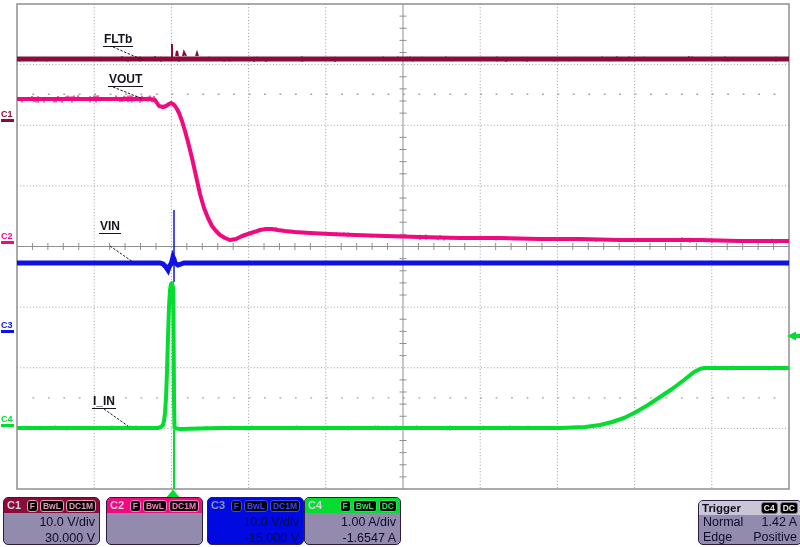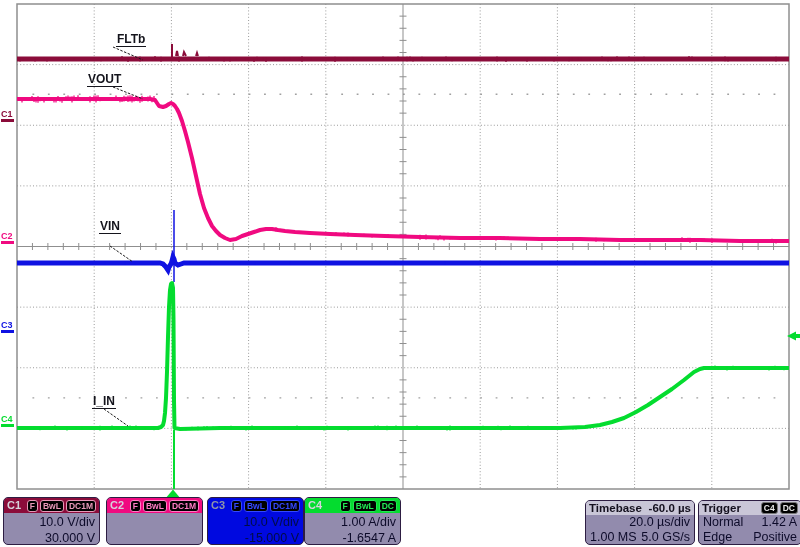--- a/index.html
+++ b/index.html
@@ -75,22 +75,22 @@
       <path d="M18 97.3V100.3M20 97.6V101.1M22 98.1V102.4M24 97.0V101.0M26 97.8V100.9M32 95.9V100.4M34 97.4V102.0M36 97.0V102.4M38 96.2V102.7M40 98.1V101.2M44 97.5V102.6M46 97.5V101.1M50 98.1V99.9M52 97.1V99.8M54 97.3V102.4M56 97.2V102.6M58 95.9V101.1M60 98.0V101.4M62 97.9V102.7M66 96.2V100.5M68 95.5V100.4M70 96.4V100.5M72 96.3V102.6M74 95.5V100.3M78 95.2V101.0M82 97.4V100.1M84 97.6V99.8M86 97.2V100.9M88 97.0V99.9M90 96.2V102.4M92 97.8V101.0M94 95.4V101.3M96 95.5V102.4M98 95.3V100.5M100 98.1V101.2M102 97.5V100.7M116 95.5V100.4M120 97.3V102.2M122 97.2V102.1M124 95.8V101.6M126 96.6V100.0M128 95.5V102.0M130 95.2V101.4M132 95.4V102.4M134 96.9V101.5M136 95.8V101.0M138 96.4V101.2M140 97.2V102.8M142 95.8V101.8M146 97.3V100.6M148 96.4V101.5M150 95.5V100.4M152 97.7V102.3M154 96.0V101.5M276 227.3V231.5M308 231.2V234.1M316 231.9V234.6M332 233.2V234.9M336 232.2V235.6M344 232.5V235.7M348 232.4V236.4M356 233.7V236.8M364 233.8V236.2M372 234.0V237.5M388 233.9V238.1M404 235.1V237.7M408 235.0V238.0M424 235.5V238.3M436 236.2V239.3M440 235.3V238.4M484 237.1V239.3M492 237.0V239.7M496 236.9V240.4M504 236.4V239.8M508 236.8V239.9M520 237.1V239.4M544 238.0V240.3M560 237.1V240.5M568 236.9V240.7M576 237.3V240.4M596 237.8V241.8M604 238.7V241.2M624 238.8V242.1M664 238.5V240.8M668 238.2V242.1M748 239.6V242.4M772 238.8V241.9M776 239.3V243.4M420 234.7V239.7M426 234.6V239.4M436 236.4V239.0M438 236.3V240.2M440 236.1V239.0M444 236.6V240.4M450 236.1V239.6M452 236.9V239.3M682 237.3V241.9M686 238.4V241.9M688 237.7V241.9M690 237.8V242.7M694 238.1V241.8M696 239.2V241.3M698 238.7V241.5M702 238.3V241.3M704 238.3V241.0M712 238.4V243.1" stroke="#F00A80" stroke-width="1.3" fill="none"></path>
       <line x1="113" y1="47" x2="143" y2="60" stroke="#1a1a1a" stroke-width="1" stroke-dasharray="2.5 1.5"></line>
       <line x1="113" y1="87" x2="143" y2="99" stroke="#1a1a1a" stroke-width="1" stroke-dasharray="2.5 1.5"></line>
       <line x1="110" y1="246" x2="133" y2="262" stroke="#1a1a1a" stroke-width="1" stroke-dasharray="2.5 1.5"></line>
       <line x1="104" y1="409" x2="128" y2="426" stroke="#1a1a1a" stroke-width="1" stroke-dasharray="2.5 1.5"></line>
       <polygon points="165,499 181,499 173,489.5" fill="#04DC2F"></polygon>
       <polygon points="787,336 796,331.5 796,340.5" fill="#04DC2F"></polygon>
       <rect x="796" y="334" width="4" height="4" fill="#04DC2F"></rect>
     </svg>
 
-  <div class="trace-label" id="lbl0" style="left: 116px; top: 33px;">FLTb</div>
-  <div class="trace-label" id="lbl1" style="left: 87px; top: 73px;">VOUT</div>
+  <div class="trace-label" id="lbl0" style="left: 103px; top: 33px;">FLTb</div>
+  <div class="trace-label" id="lbl1" style="left: 108px; top: 73px;">VOUT</div>
   <div class="trace-label" id="lbl2" style="left: 99px; top: 220px;">VIN</div>
   <div class="trace-label" id="lbl3" style="left: 92px; top: 395px;">I_IN</div>
 
   <div class="chan-marker" style="--acc: #8B0C3A; --tint: #e898b8; top: 110px;">
     <span class="txt">C1</span>
     <div class="bar"></div>
   </div>
   <div class="chan-marker" style="--acc: #F00A80; --tint: #ff7cc4; top: 232px;">
     <span class="txt">C2</span>
     <div class="bar"></div>
@@ -150,36 +150,20 @@
         <span class="badge">BwL</span>
         <span class="badge">DC</span>
       </span>
     </div>
     <div class="chan-body">
       <div>1.00 A/div</div>
       <div>-1.6547 A</div>
     </div>
   </div>
 
-  <div class="info-box" style="left:585px;width:110px">
-    <div class="info-head">
-      <span>Timebase</span>
-      <span>-60.0 µs</span>
-    </div>
-    <div class="info-body">
-      <div class="info-row">
-          <span></span>
-          <span>20.0 µs/div</span>
-        </div>
-      <div class="info-row">
-        <span>1.00 MS</span>
-        <span>5.0 GS/s</span>
-      </div>
-    </div>
-  </div>
 
   <div class="info-box" style="left:698px;width:104px">
     <div class="info-head">
       <span>Trigger</span>
       <span class="hbadges">
         <span class="badge">C4</span>
         <span class="badge">DC</span>
       </span>
     </div>
     <div class="info-body">

